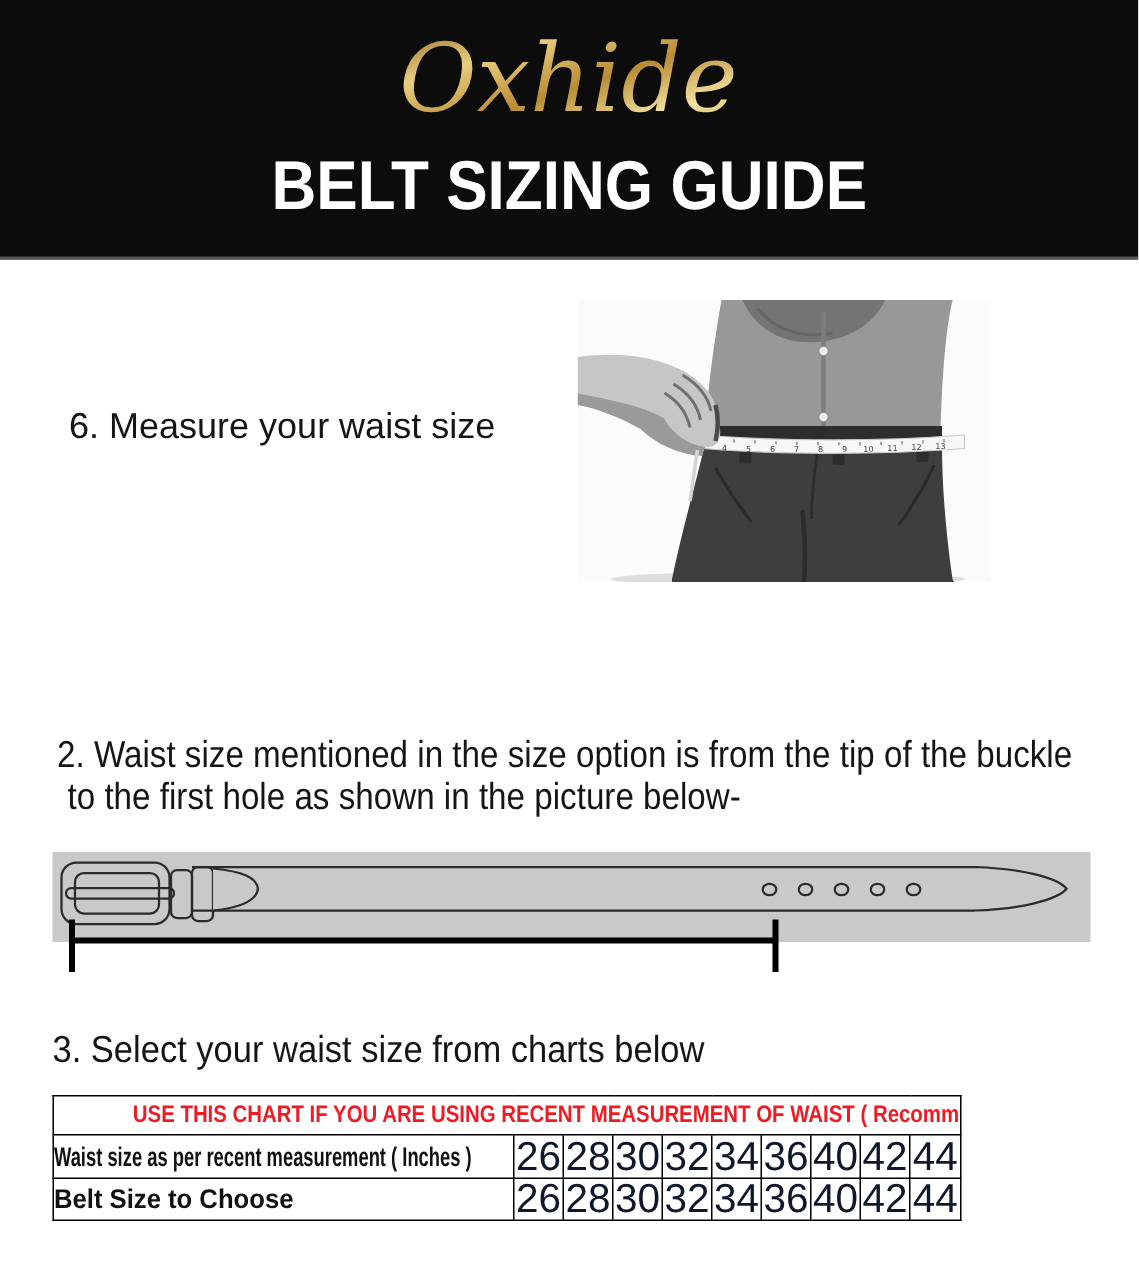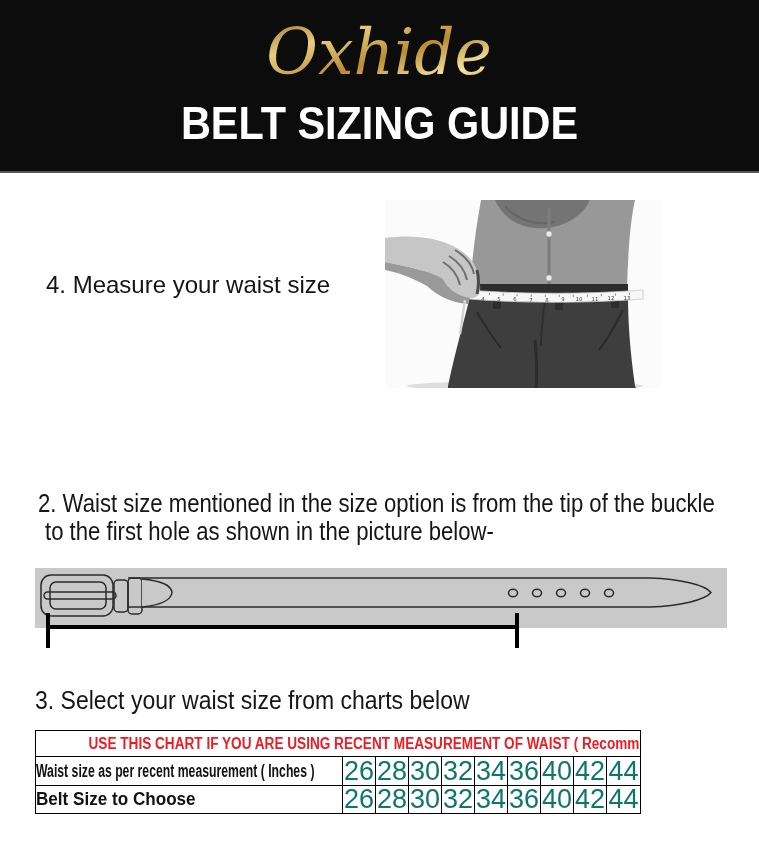--- a/index.html
+++ b/index.html
@@ -28,21 +28,21 @@
   .chart{position:absolute;left:35px;top:730px;width:605px;border-collapse:collapse;
          table-layout:fixed;background:#fff;}
   .chart td{border:1px solid #000;padding:0;overflow:hidden;white-space:nowrap;}
   .note-cell{height:25px;text-align:center;}
   .note-cell span{display:inline-block;color:#ed1c24;font-weight:bold;font-size:16px;
          transform:scaleX(0.85);}
   .label-cell{height:28px;font-weight:bold;font-size:18px;padding-left:3px;text-decoration:underline;}
   .label-cell span{display:inline-block;transform-origin:0 50%;}
   .label-squeeze{transform:scaleX(0.68);}
   .label-normal{transform:scaleX(0.95);}
-  .num-cell{text-align:center;font-size:27px;line-height:1;color:#0f766e;}
+  .num-cell{text-align:center;font-size:27px;line-height:1;color:#0f172a;}
   .row-last .label-cell{height:23px;margin-top:47px;}
 </style>
 </head>
 <body>
 
 <div class="page">
 
   <div class="banner">
     <svg class="logo-svg" viewBox="0 0 759 96">
       <defs>
@@ -52,21 +52,21 @@
           <stop offset="55%" stop-color="#b98c33"></stop>
           <stop offset="80%" stop-color="#f3e3a2"></stop>
           <stop offset="100%" stop-color="#caa24a"></stop>
         </linearGradient>
       </defs>
       <text x="379" y="70" text-anchor="middle" font-family="DejaVu Serif, serif" font-style="italic" font-size="63" fill="url(#gold)">Oxhide</text>
     </svg>
     <div class="banner-title">BELT SIZING GUIDE</div>
   </div>
 
-  <div class="step-text step1">4. Measure your waist size</div>
+  <div class="step-text step1">6. Measure your waist size</div>
 
   <svg class="photo-svg" viewBox="0 0 276 188">
     <rect x="0" y="0" width="276" height="188" fill="#fbfbfb"></rect>
     <ellipse cx="140" cy="186" rx="118" ry="5" fill="#dedede"></ellipse>
 
     <g>
       <path d="M96,0 C91,28 87,58 85,88 L85,93 L243,93 L242,88 C243,55 245,22 250,0 Z" fill="#989898"></path>
       <path d="M110,0 C118,18 135,30 160,28 C185,26 200,12 205,0 Z" fill="#747474"></path>
       <path d="M120,6 C132,20 150,26 170,22" stroke="#666" stroke-width="2" fill="none"></path>
       <line x1="164" y1="8" x2="164" y2="90" stroke="#7d7d7d" stroke-width="3"></line>

